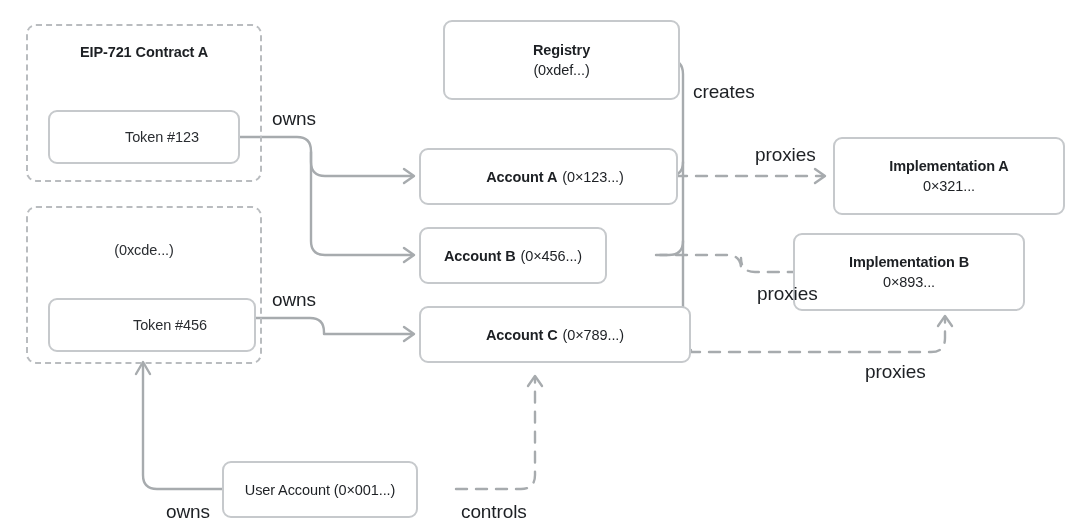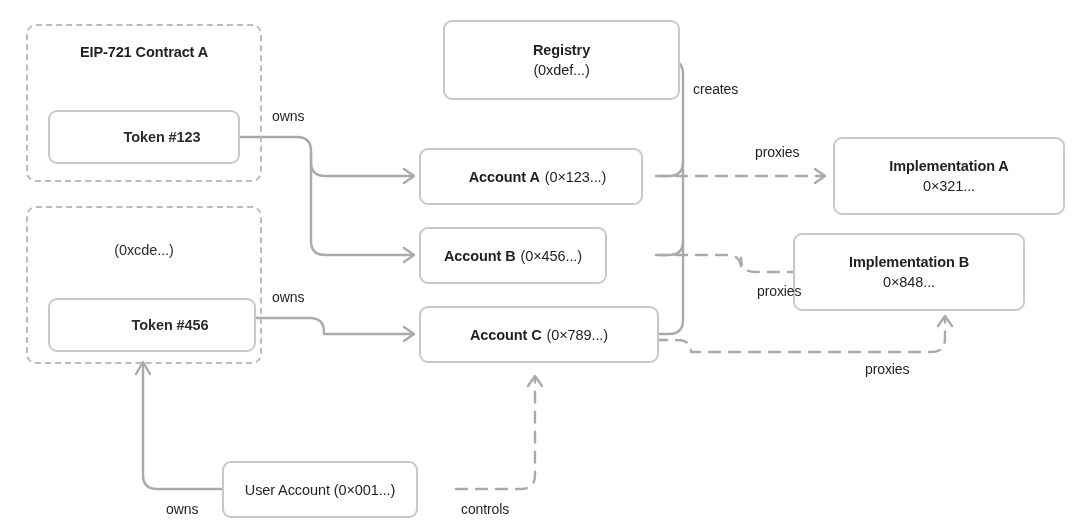--- a/index.html
+++ b/index.html
@@ -78,29 +78,29 @@
   }
   .node .line-plain {
     font-weight: normal;
   }
   .node.inline-node {
     flex-direction: row;
     justify-content: center;
     gap: 5px;
   }
   .node-token {
-    font-weight: bold;
+    font-weight: normal;
     color: #2a2d31;
     padding-left: 36px;
   }
 
   
   .edge-label {
     position: absolute;
-    font-size: 14px;
+    font-size: 19px;
     color: #1d2024;
     white-space: nowrap;
     letter-spacing: -0.1px;
   }
 </style>
 </head>
 <body>
 
 <div id="diagram-canvas">
 
@@ -158,43 +158,43 @@
   <div class="group-subtitle" style="left:26px; width:236px; top:242px;">(0xcde...)</div>
   <div class="node node-token" style="left:48px; top:298px; width:208px; height:54px;">
     <span>Token #456</span>
   </div>
 
   <div class="node" style="left:419px; top:20px; width:237px; height:80px;margin-left:24px;">
     <span class="line-bold">Registry</span>
     <span class="line-plain">(0xdef...)</span>
   </div>
 
-  <div class="node inline-node" style="left:419px; top:148px; width:224px; height:57px;padding-left:13px;">
+  <div class="node inline-node" style="left:419px; top:148px; width:259px; height:57px;padding-left:13px;">
     <span class="line-bold">Account A</span>
     <span class="line-plain">(0×123...)</span>
   </div>
 
   <div class="node inline-node" style="left:419px; top:227px; width:188px; height:57px;">
     <span class="line-bold">Account B</span>
     <span class="line-plain">(0×456...)</span>
   </div>
 
-  <div class="node inline-node" style="left:419px; top:306px; width:240px; height:57px;">
+  <div class="node inline-node" style="left:419px; top:306px; width:272px; height:57px;">
     <span class="line-bold">Account C</span>
     <span class="line-plain">(0×789...)</span>
   </div>
 
   <div class="node" style="left:833px; top:137px; width:232px; height:78px;">
     <span class="line-bold">Implementation A</span>
     <span class="line-plain">0×321...</span>
   </div>
 
   <div class="node" style="left:793px; top:233px; width:232px; height:78px;">
     <span class="line-bold">Implementation B</span>
-    <span class="line-plain">0×848...</span>
+    <span class="line-plain">0×893...</span>
   </div>
 
   <div class="node" style="left:222px; top:461px; width:196px; height:57px;">
     <span class="line-plain">User Account (0×001...)</span>
   </div>
 
   <div class="edge-label" style="left:272px; top:108px;">owns</div>
 
   <div class="edge-label" style="left:272px; top:289px;">owns</div>
 

